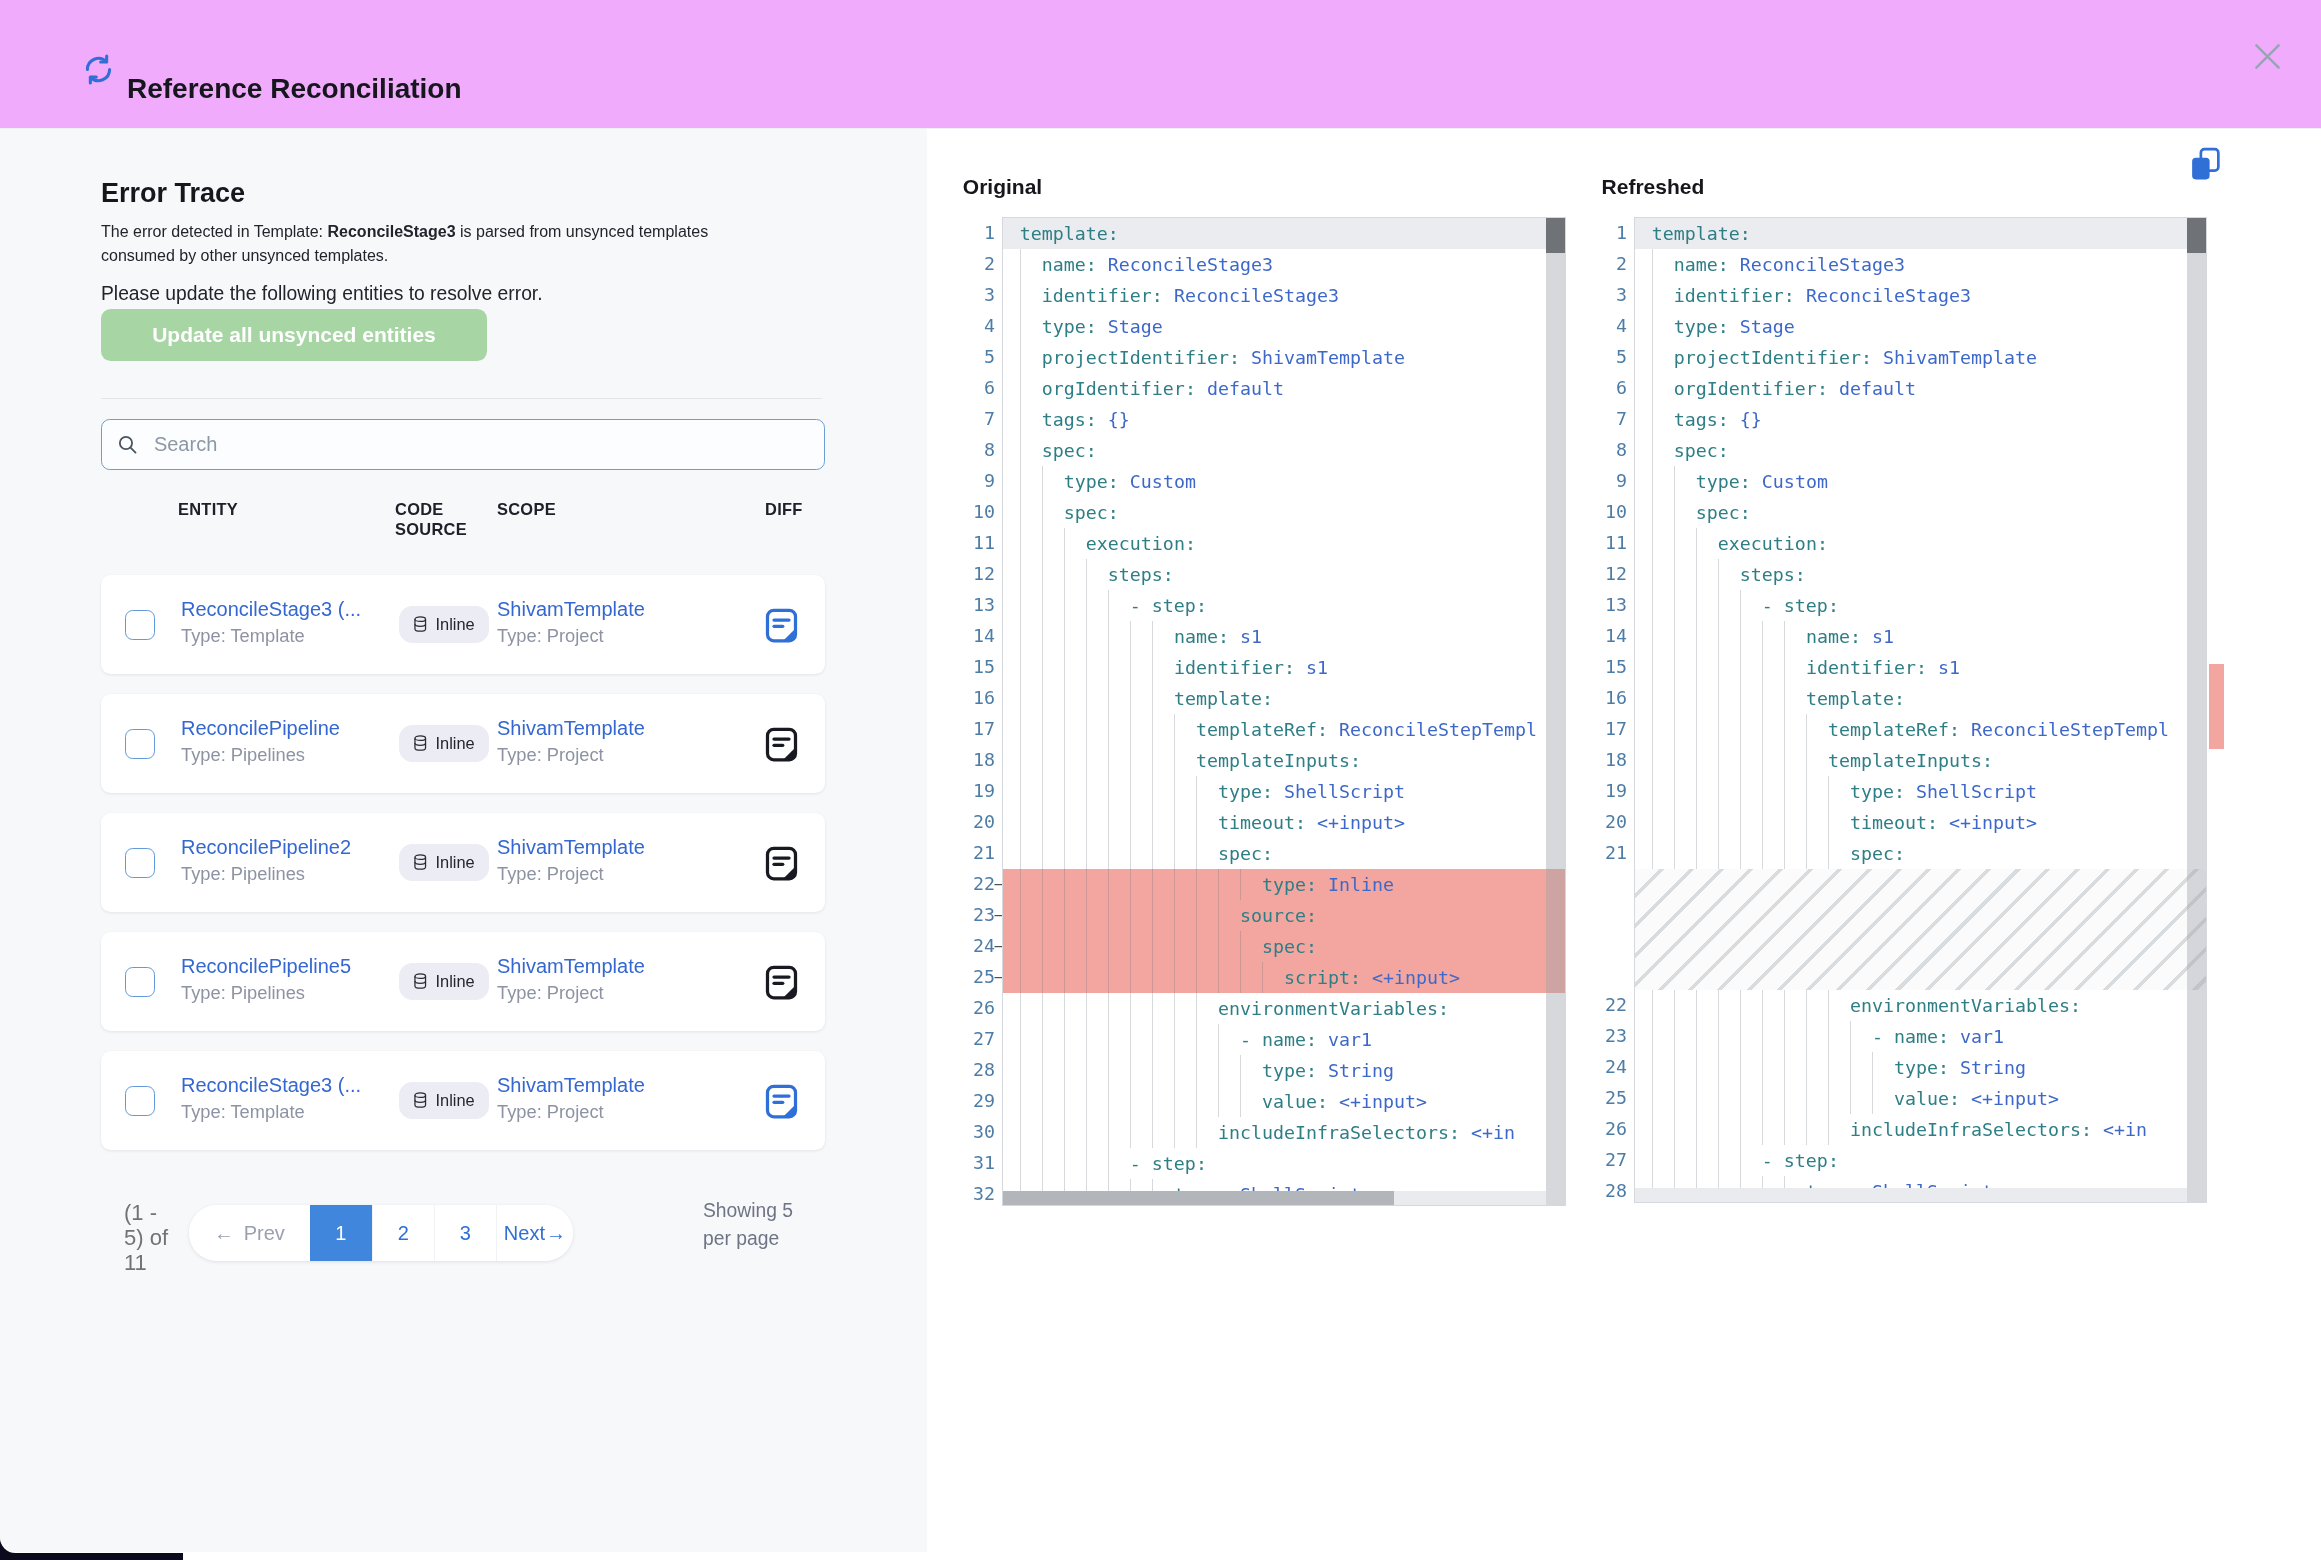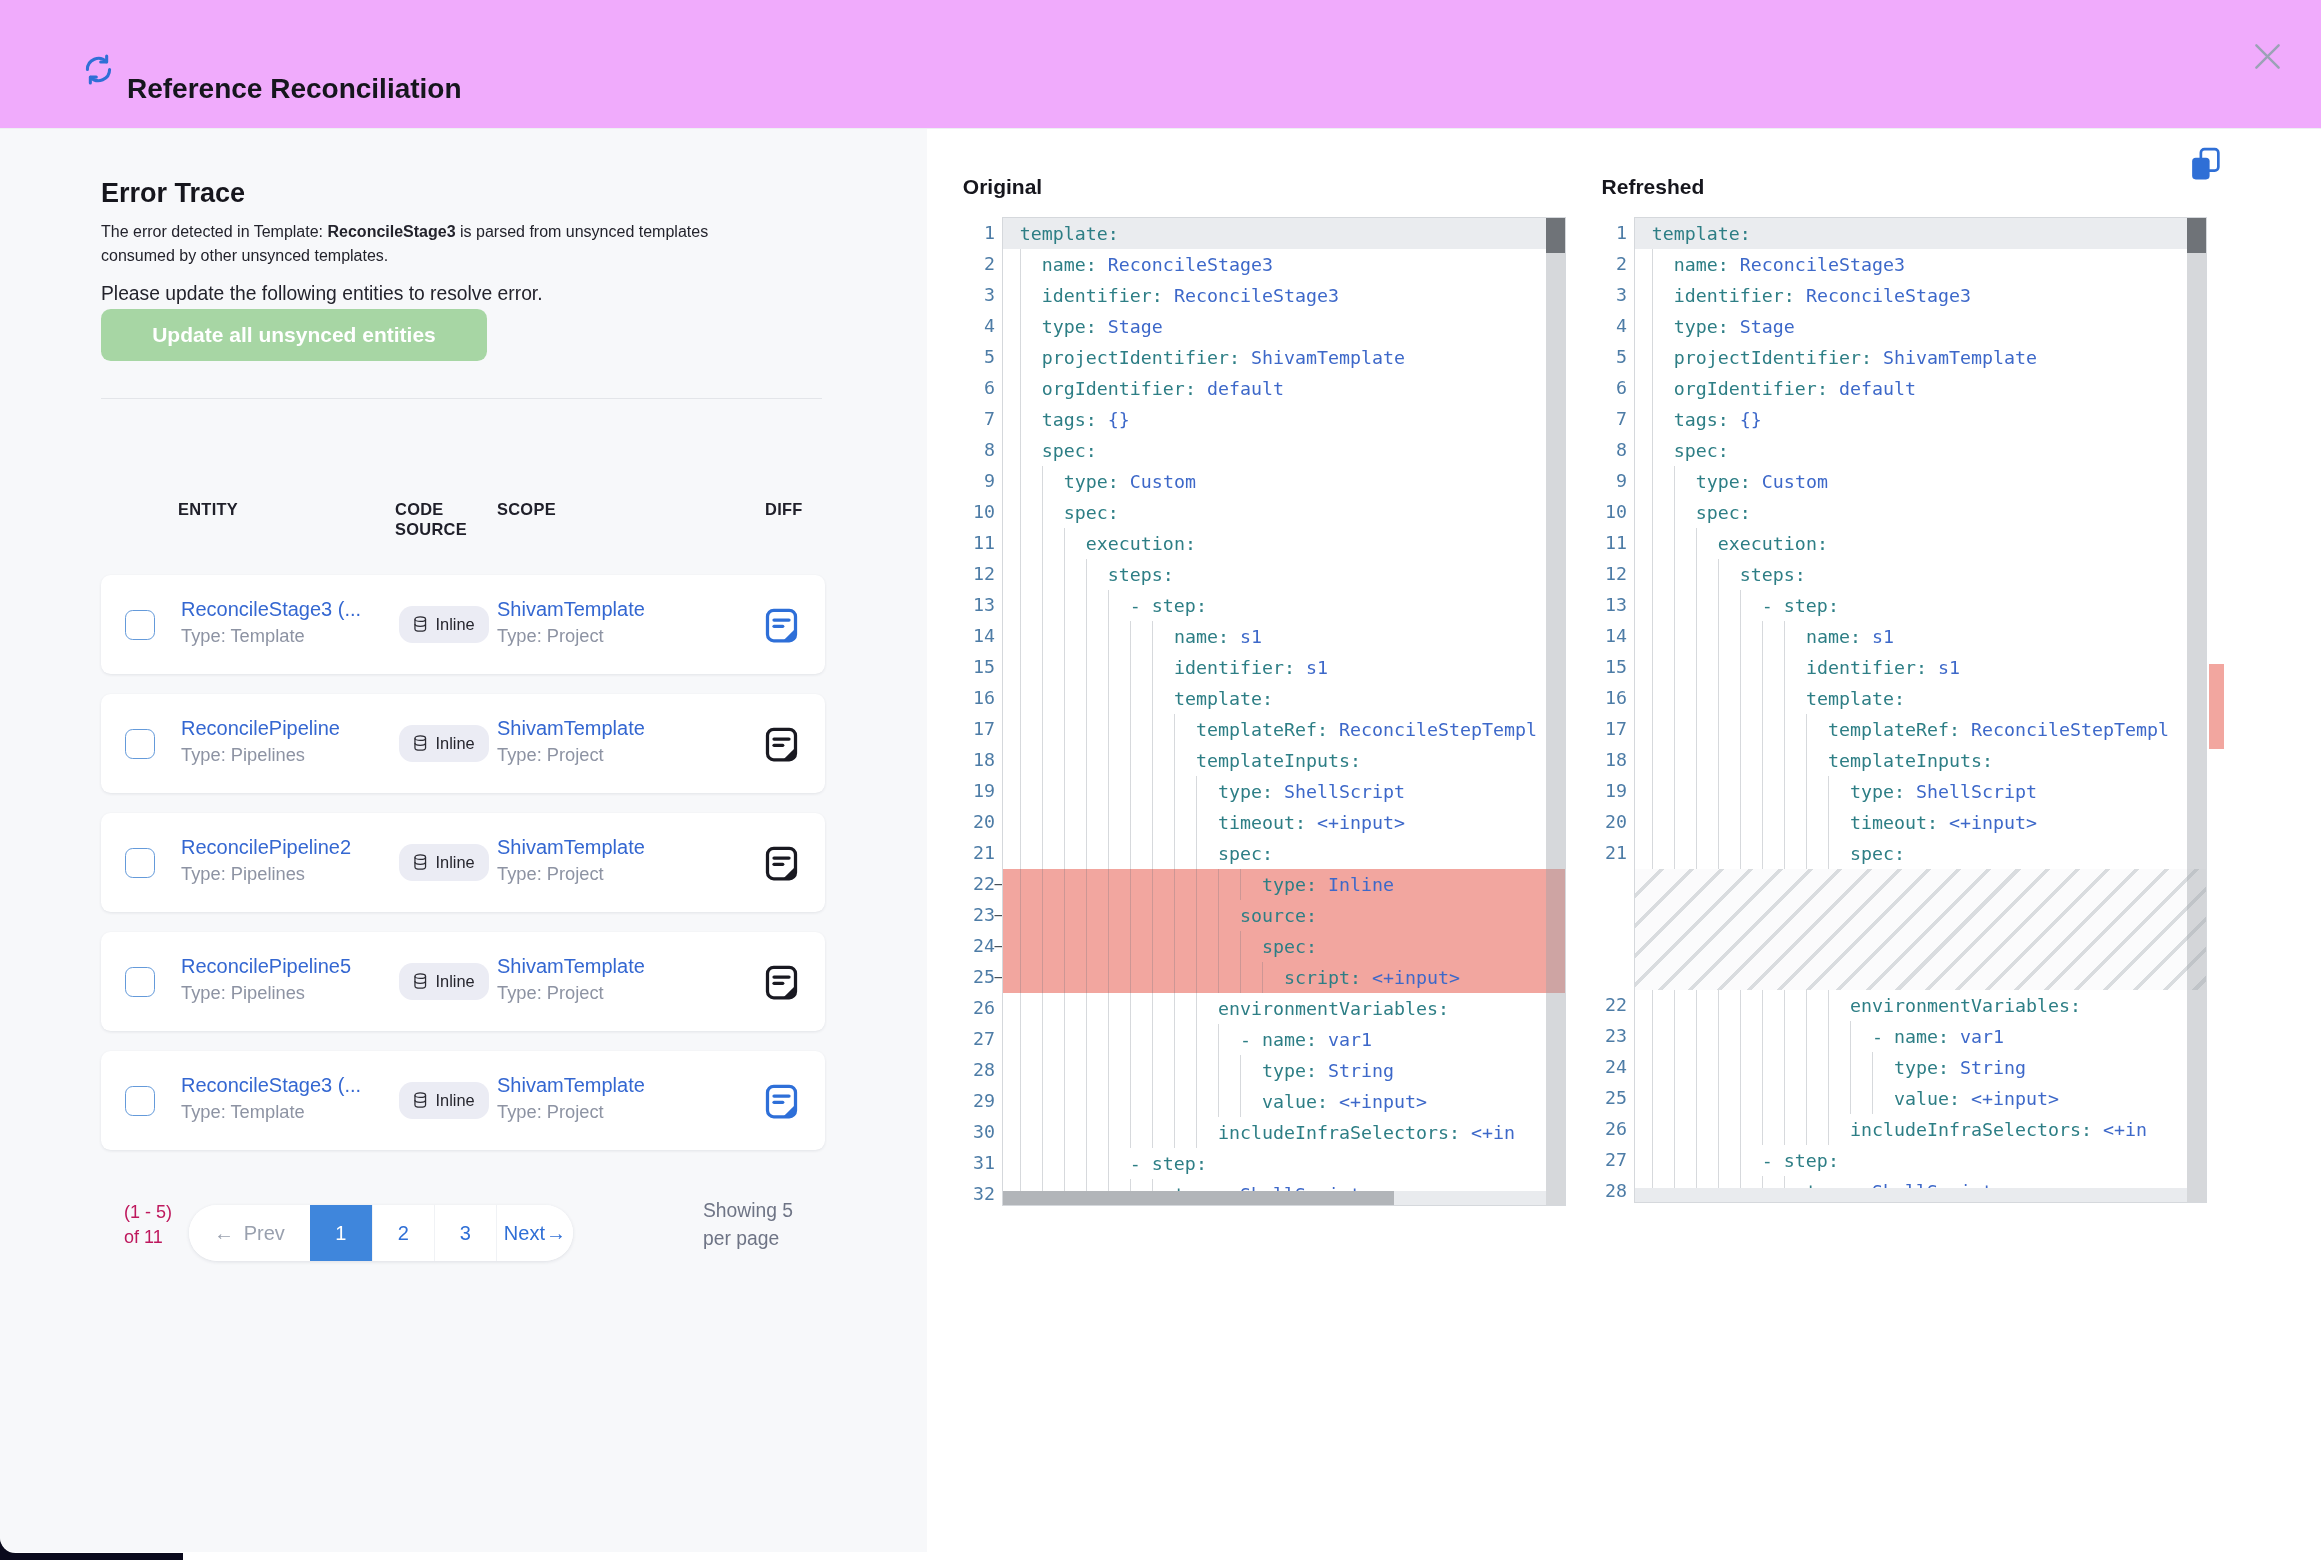--- a/index.html
+++ b/index.html
@@ -40,21 +40,21 @@
   .cell-entity{position:absolute;left:80px;top:21px;}
   .entity-link,.scope-link{font-size:20px;color:#3467d1;font-weight:500;text-decoration:none;display:block;line-height:27px;white-space:nowrap;cursor:pointer;}
   .entity-type,.scope-type{font-size:18.3px;color:#8d93a3;line-height:26px;}
   .badge-wrap{position:absolute;left:290px;top:0;width:106px;height:99px;display:flex;align-items:center;justify-content:center;}
   .code-source-badge{display:flex;align-items:center;gap:7.7px;background:#ebecf4;border-radius:13.5px;padding:8.7px 14.5px;font-size:16.4px;color:#26262e;}
   .cell-scope{position:absolute;left:396px;top:21px;}
   .diff-btn{position:absolute;left:664px;top:33px;width:33px;height:35px;background:none;border:none;padding:0;cursor:pointer;}
   .diff-blue{color:#2e6fd8;}
   .diff-black{color:#191921;}
 
-  .pagination-range{position:absolute;left:124px;top:1071px;width:50px;font-size:18px;line-height:25px;color:#be185d;}
+  .pagination-range{position:absolute;left:124px;top:1071px;width:50px;font-size:22px;line-height:25px;color:#737373;}
   .pagination{position:absolute;left:189px;top:1076px;height:56px;background:#fff;border-radius:28px;box-shadow:0 1px 3.9px rgba(40,50,70,.12);display:flex;align-items:stretch;overflow:hidden;}
   .pg-btn{display:flex;align-items:center;justify-content:center;font-size:20px;background:#fff;border:none;cursor:pointer;font-family:"Liberation Sans",sans-serif;}
   .pg-prev{color:#99a0ae;padding:0 25px;gap:9.7px;}
   .pg-num{width:62px;color:#2f6fd6;border-left:1px solid #f0f2f5;}
   .pg-num.active{background:#3f86dc;color:#fff;border-left:none;}
   .pg-next{color:#2f6fd6;padding:0 7px;gap:1px;border-left:1px solid #f0f2f5;}
   .page-size-note{position:absolute;left:703px;top:1068px;width:100px;font-size:19.3px;line-height:28px;color:#6e7485;}
 
   
   .pane{position:absolute;top:154px;}
@@ -105,20 +105,27 @@
     </div>
     <div class="top-divider"></div>
 
     <div class="left-panel">
       <h2 class="panel-heading">Error Trace</h2>
       <p class="error-desc"><span>The error detected in Template: </span><b>ReconcileStage3</b><span> is parsed from unsynced templates consumed by other unsynced templates.</span></p>
       <p class="error-instr">Please update the following entities to resolve error.</p>
       <button class="update-all-button">Update all unsynced entities</button>
       <div class="panel-divider"></div>
 
+      <div class="search-box">
+        <svg width="21" height="21" viewBox="0 0 22 22" fill="none" stroke="#4a5560" stroke-width="1.9" stroke-linecap="round">
+          <circle cx="9.4" cy="9.4" r="6.4"></circle>
+            <line x1="14.2" y1="14.2" x2="19.4" y2="19.4"></line>
+        </svg>
+        <input class="search-input" type="text" placeholder="Search" style="">
+      </div>
 
       <div class="thead">
         <div class="th th-entity">ENTITY</div>
         <div class="th th-code">CODE SOURCE</div>
         <div class="th th-scope">SCOPE</div>
         <div class="th th-diff">DIFF</div>
       </div>
 
       <div class="rows" id="rows">
           <div class="card">

